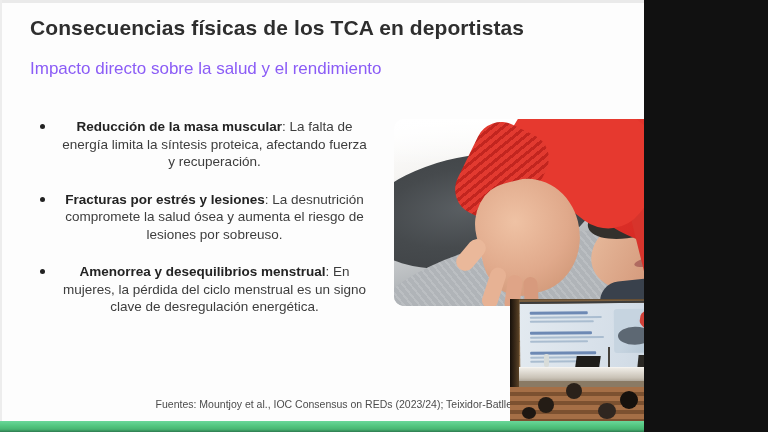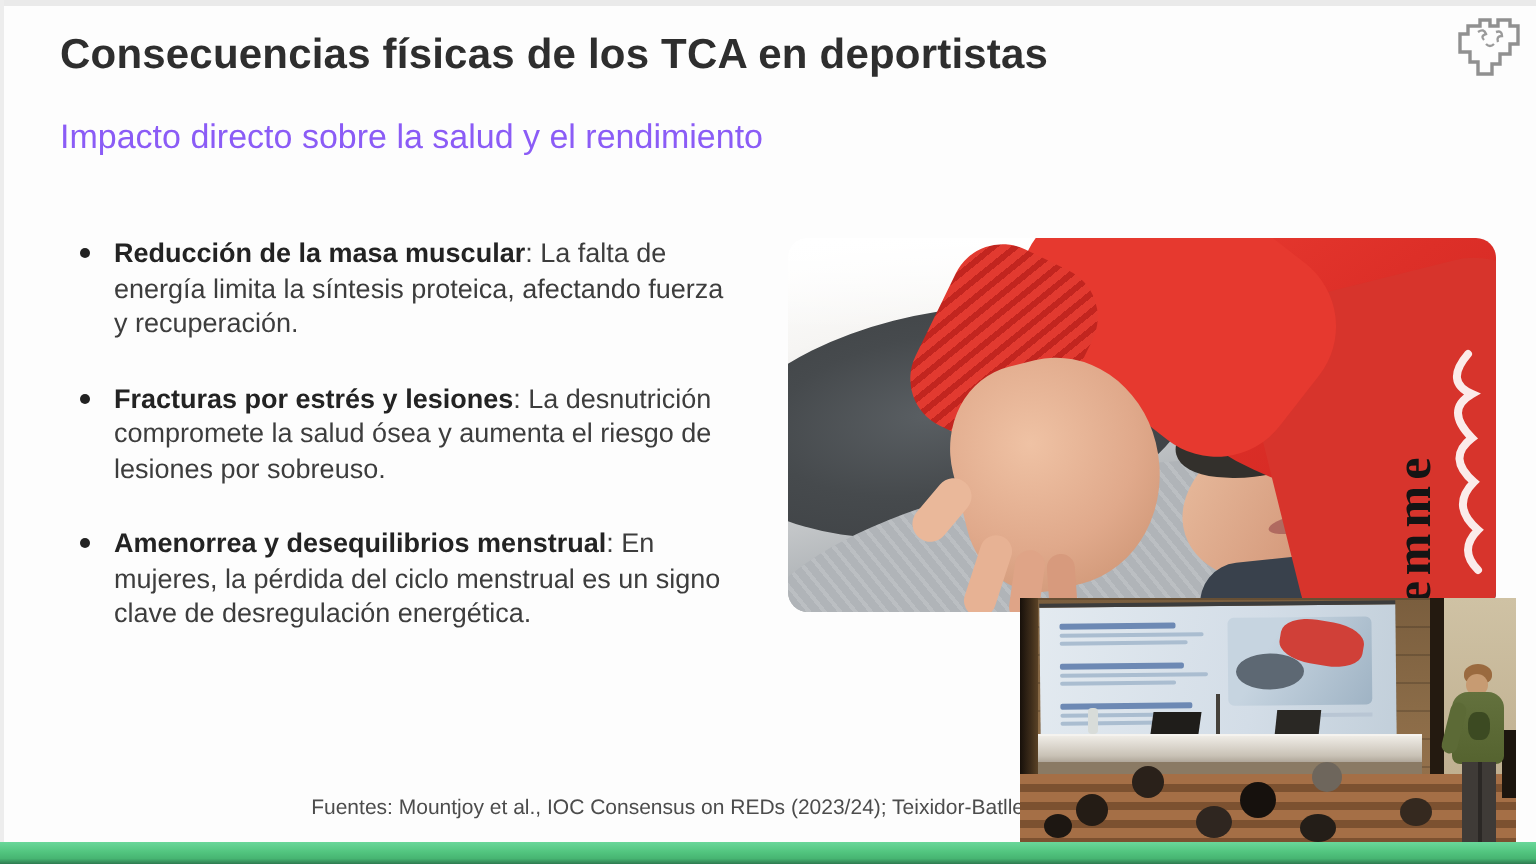--- a/index.html
+++ b/index.html
@@ -1,29 +1,29 @@
 <!DOCTYPE html>
 <html><head>
 <meta charset="utf-8">
 <style>
   html,body{margin:0;padding:0;background:#111;}
   .stage{
-    position:relative;width:768px;height:432px;overflow:hidden;
+    position:relative;width:644px;height:432px;overflow:hidden;
     background:#fdfdfd;font-family:"Liberation Sans",sans-serif;
   }
   .edge-top{position:absolute;left:0;top:0;width:768px;height:3px;background:#eaeaea;}
   .edge-left{position:absolute;left:0;top:0;width:2px;height:432px;background:#ededed;}
 
   
   .title{position:absolute;left:30px;top:16px;font-size:21px;font-weight:700;color:#2e2e2e;letter-spacing:.1px;}
   .subtitle{position:absolute;left:30px;top:59px;font-size:17px;color:#8b5cf6;}
   .logo{position:absolute;left:727px;top:7px;width:36px;height:32px;}
 
   .bullets{position:absolute;left:38px;top:118px;width:334px;margin:0;padding:0;list-style:none;}
-  .bullets li{position:relative;padding-left:19px;margin-bottom:20px;font-size:13.5px;line-height:17.5px;color:#3d3d3d;}
+  .bullets li{position:relative;padding-left:19px;margin-bottom:20px;font-size:13.5px;line-height:17.5px;color:#3d3d3d;text-align:center;}
   .dot{position:absolute;left:2px;top:6px;width:5px;height:5px;border-radius:50%;background:#222;}
   .lead{font-weight:700;color:#232323;}
 
   .takeaway{position:absolute;left:42px;top:350px;font-size:11px;color:#333;}
   .takeaway .arr{margin-right:5px;color:#444;}
   .sources{position:absolute;left:80px;top:398px;width:432px;text-align:right;font-size:10.5px;color:#4c4c4c;}
 
   
   .hero{position:absolute;left:394px;top:119px;width:354px;height:187px;border-radius:10px;overflow:hidden;z-index:2;}
   .hero *{position:absolute;}

